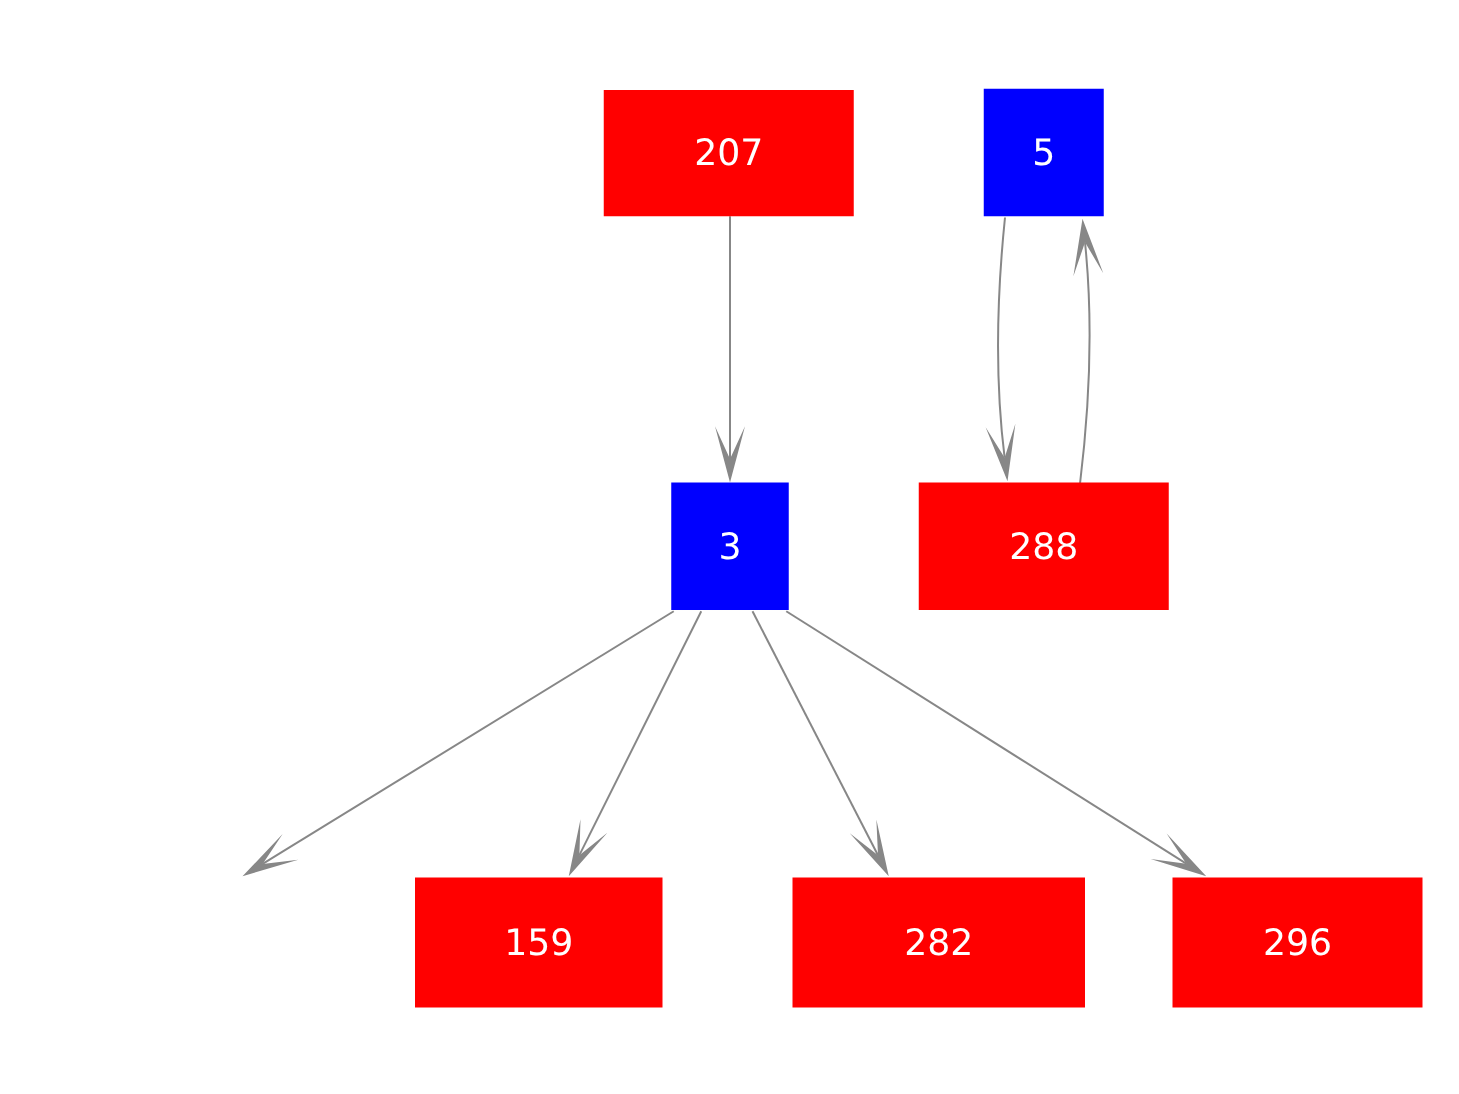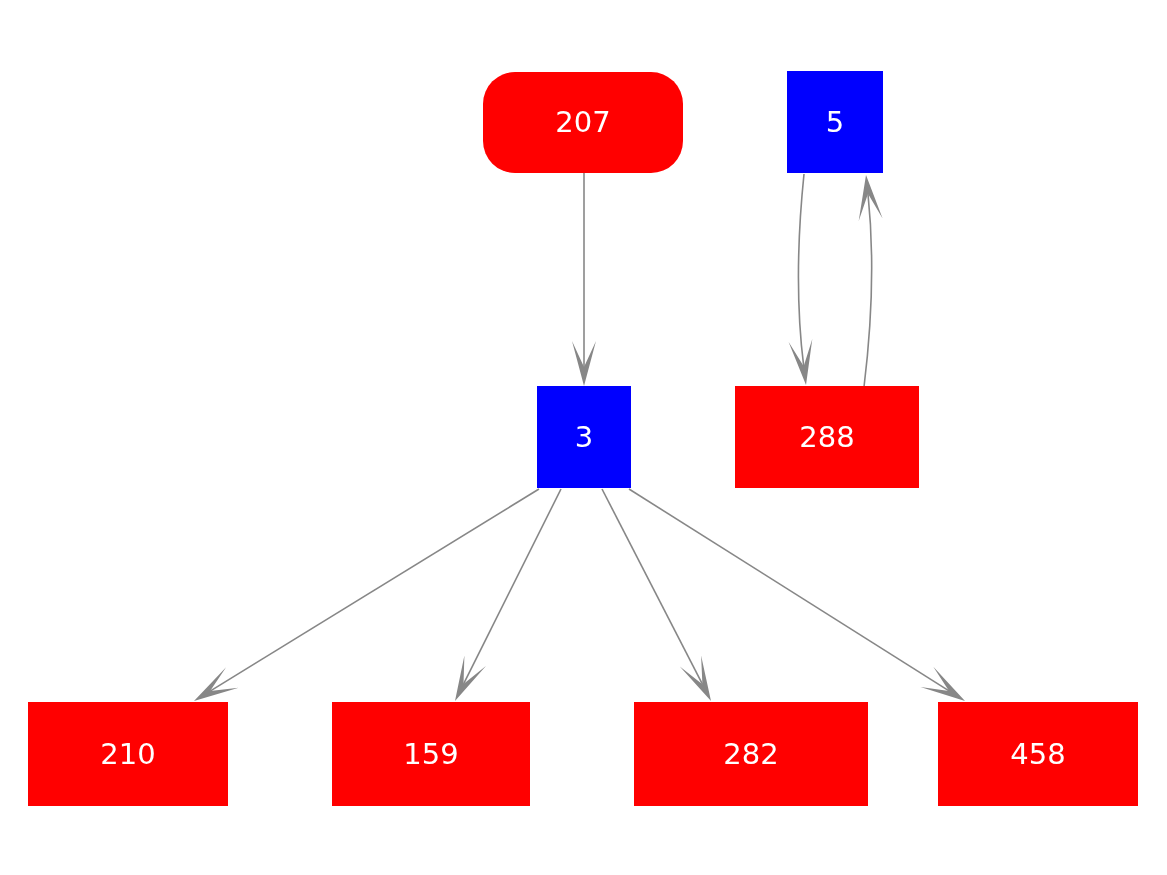--- a/index.html
+++ b/index.html
@@ -48,37 +48,34 @@
       <polygon points="866,175 882.6,218.5 868.0,193.8 858.7,221.0" fill="#878787"></polygon>
       <path d="M 539 489 L 210.1 691.1" fill="none" stroke="#878787" stroke-width="1.6"></path>
       <polygon points="194,701 226.1,667.2 210.1,691.1 238.6,687.7" fill="#878787"></polygon>
       <path d="M 561 489 L 463.5 684.1" fill="none" stroke="#878787" stroke-width="1.6"></path>
       <polygon points="455,701 464.4,655.4 463.5,684.1 485.9,666.1" fill="#878787"></polygon>
       <path d="M 602 489 L 702.4 684.2" fill="none" stroke="#878787" stroke-width="1.6"></path>
       <polygon points="711,701 679.8,666.5 702.4,684.2 701.1,655.5" fill="#878787"></polygon>
       <path d="M 629 489 L 949.0 690.9" fill="none" stroke="#878787" stroke-width="1.6"></path>
       <polygon points="965,701 920.5,687.1 949.0,690.9 933.3,666.8" fill="#878787"></polygon>
     </svg>
-<div class="node red" style="left: 483px; top: 72px; width: 200px; height: 101px; border-radius: 32px;">
+<div class="node red" style="left: 483px; top: 72px; width: 200px; height: 101px;">
       <span>207</span>
     </div>
     <div class="node blue" style="left: 787px; top: 71px; width: 96px; height: 102px;">
       <span>5</span>
     </div>
     <div class="node blue" style="left: 537px; top: 386px; width: 94px; height: 102px;">
       <span>3</span>
     </div>
-    <div class="node red" style="left: 735px; top: 386px; width: 184px; height: 102px;">
+    <div class="node red" style="left: 735px; top: 386px; width: 200px; height: 102px;">
       <span>288</span>
-    </div>
-    <div class="node red" style="left: 28px; top: 702px; width: 200px; height: 104px;">
-      <span>210</span>
     </div>
     <div class="node red" style="left: 332px; top: 702px; width: 198px; height: 104px;">
       <span>159</span>
     </div>
     <div class="node red" style="left: 634px; top: 702px; width: 234px; height: 104px;">
       <span>282</span>
     </div>
     <div class="node red" style="left: 938px; top: 702px; width: 200px; height: 104px;">
-      <span>458</span>
+      <span>296</span>
     </div>
   </div>
 
 </body></html>

